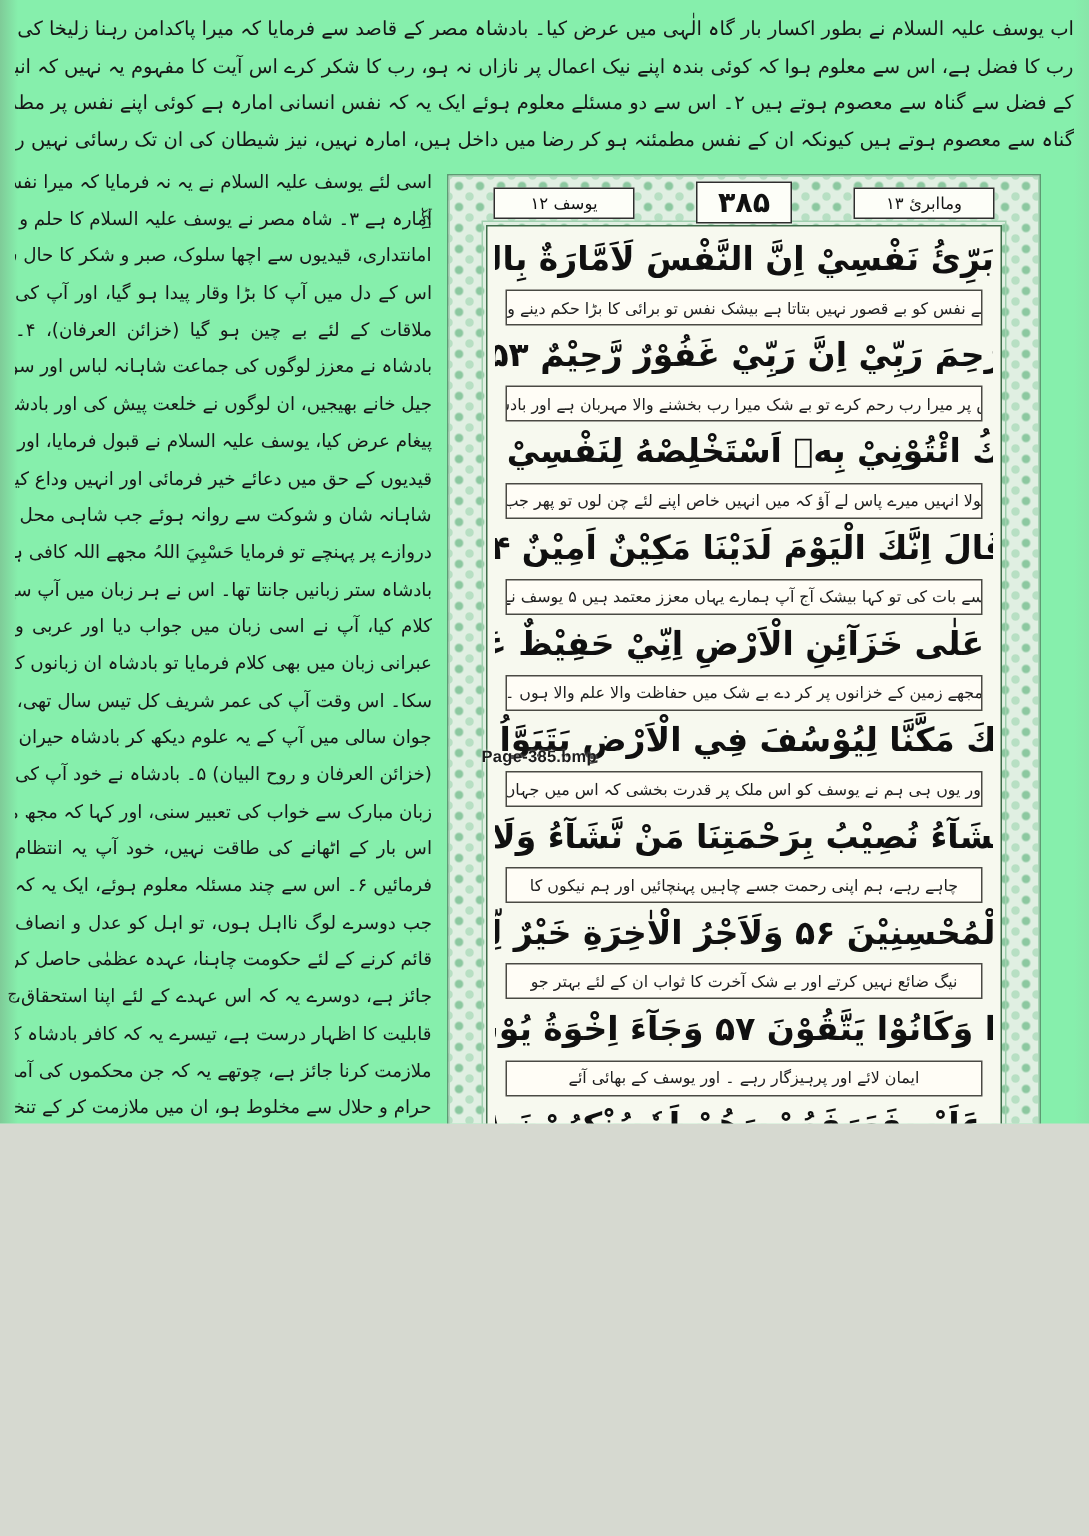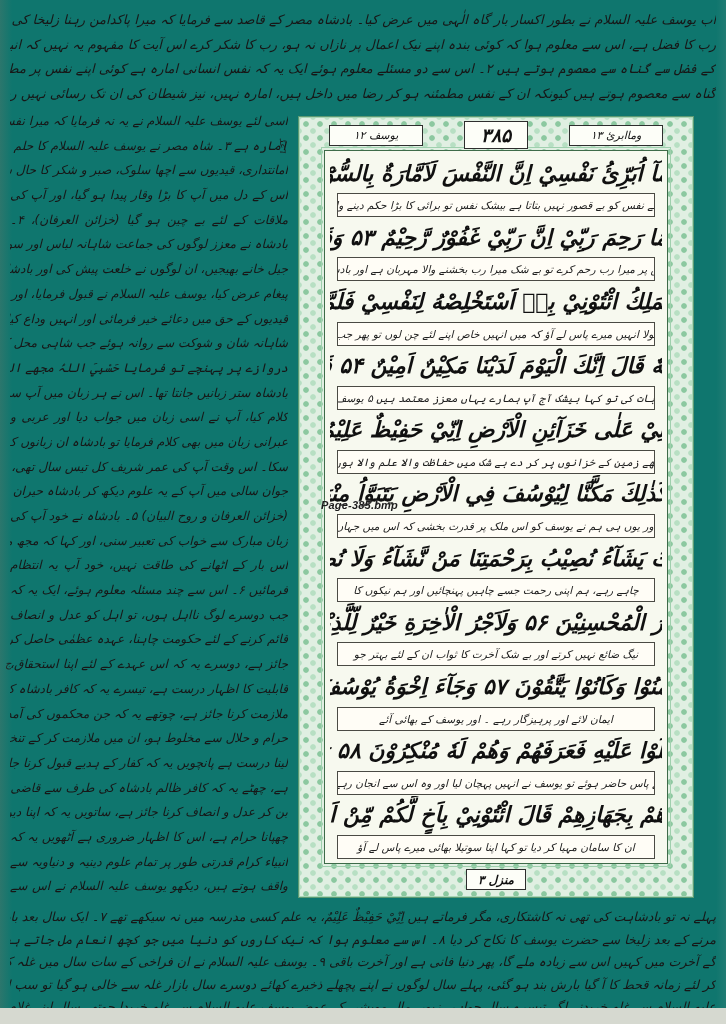--- a/index.html
+++ b/index.html
@@ -2,24 +2,23 @@
 <html lang="ur" dir="ltr"><head>
 <meta charset="utf-8">
 <style>
   html,body{margin:0;padding:0;}
   body{
     width:726px;height:1024px;
     background:#d6d9d0;
     font-family:"DejaVu Sans", sans-serif;
   }
   .page{
-    position:relative;width:726px;height:1008px;overflow:hidden;
-    background:#0f766e;
+    position:relative;width:726px;height:749px;overflow:hidden;
+    background:#86efac;
     color:#171717;
-    font-style:italic;
   }
   .page::before{
     content:"";position:absolute;inset:0;pointer-events:none;z-index:9;
     background:linear-gradient(90deg, rgba(110,120,105,.30), rgba(110,120,105,0) 12px),
                linear-gradient(270deg, rgba(150,160,150,.12), rgba(150,160,150,0) 10px);
   }
   
   .top-block{
     position:absolute;top:8px;left:10px;width:706px;direction:rtl;
   }

